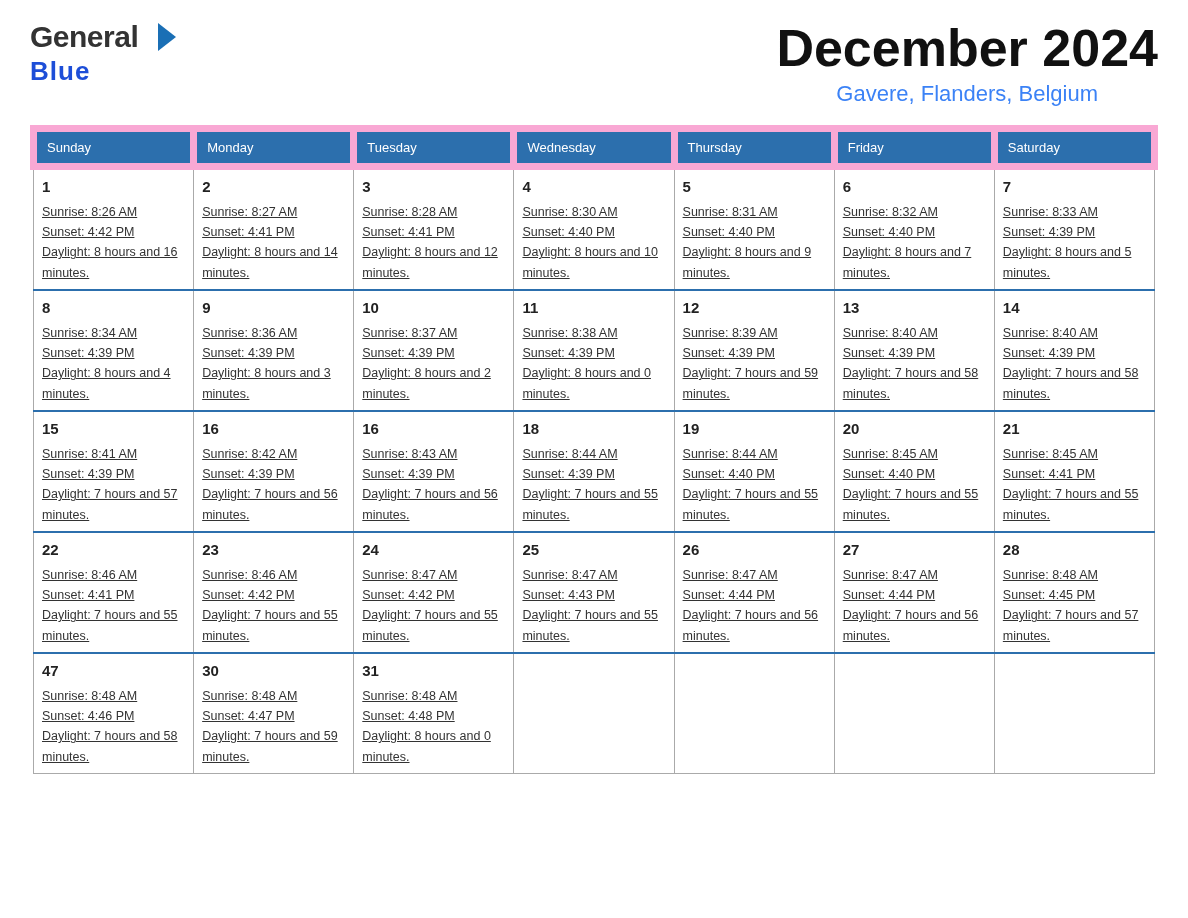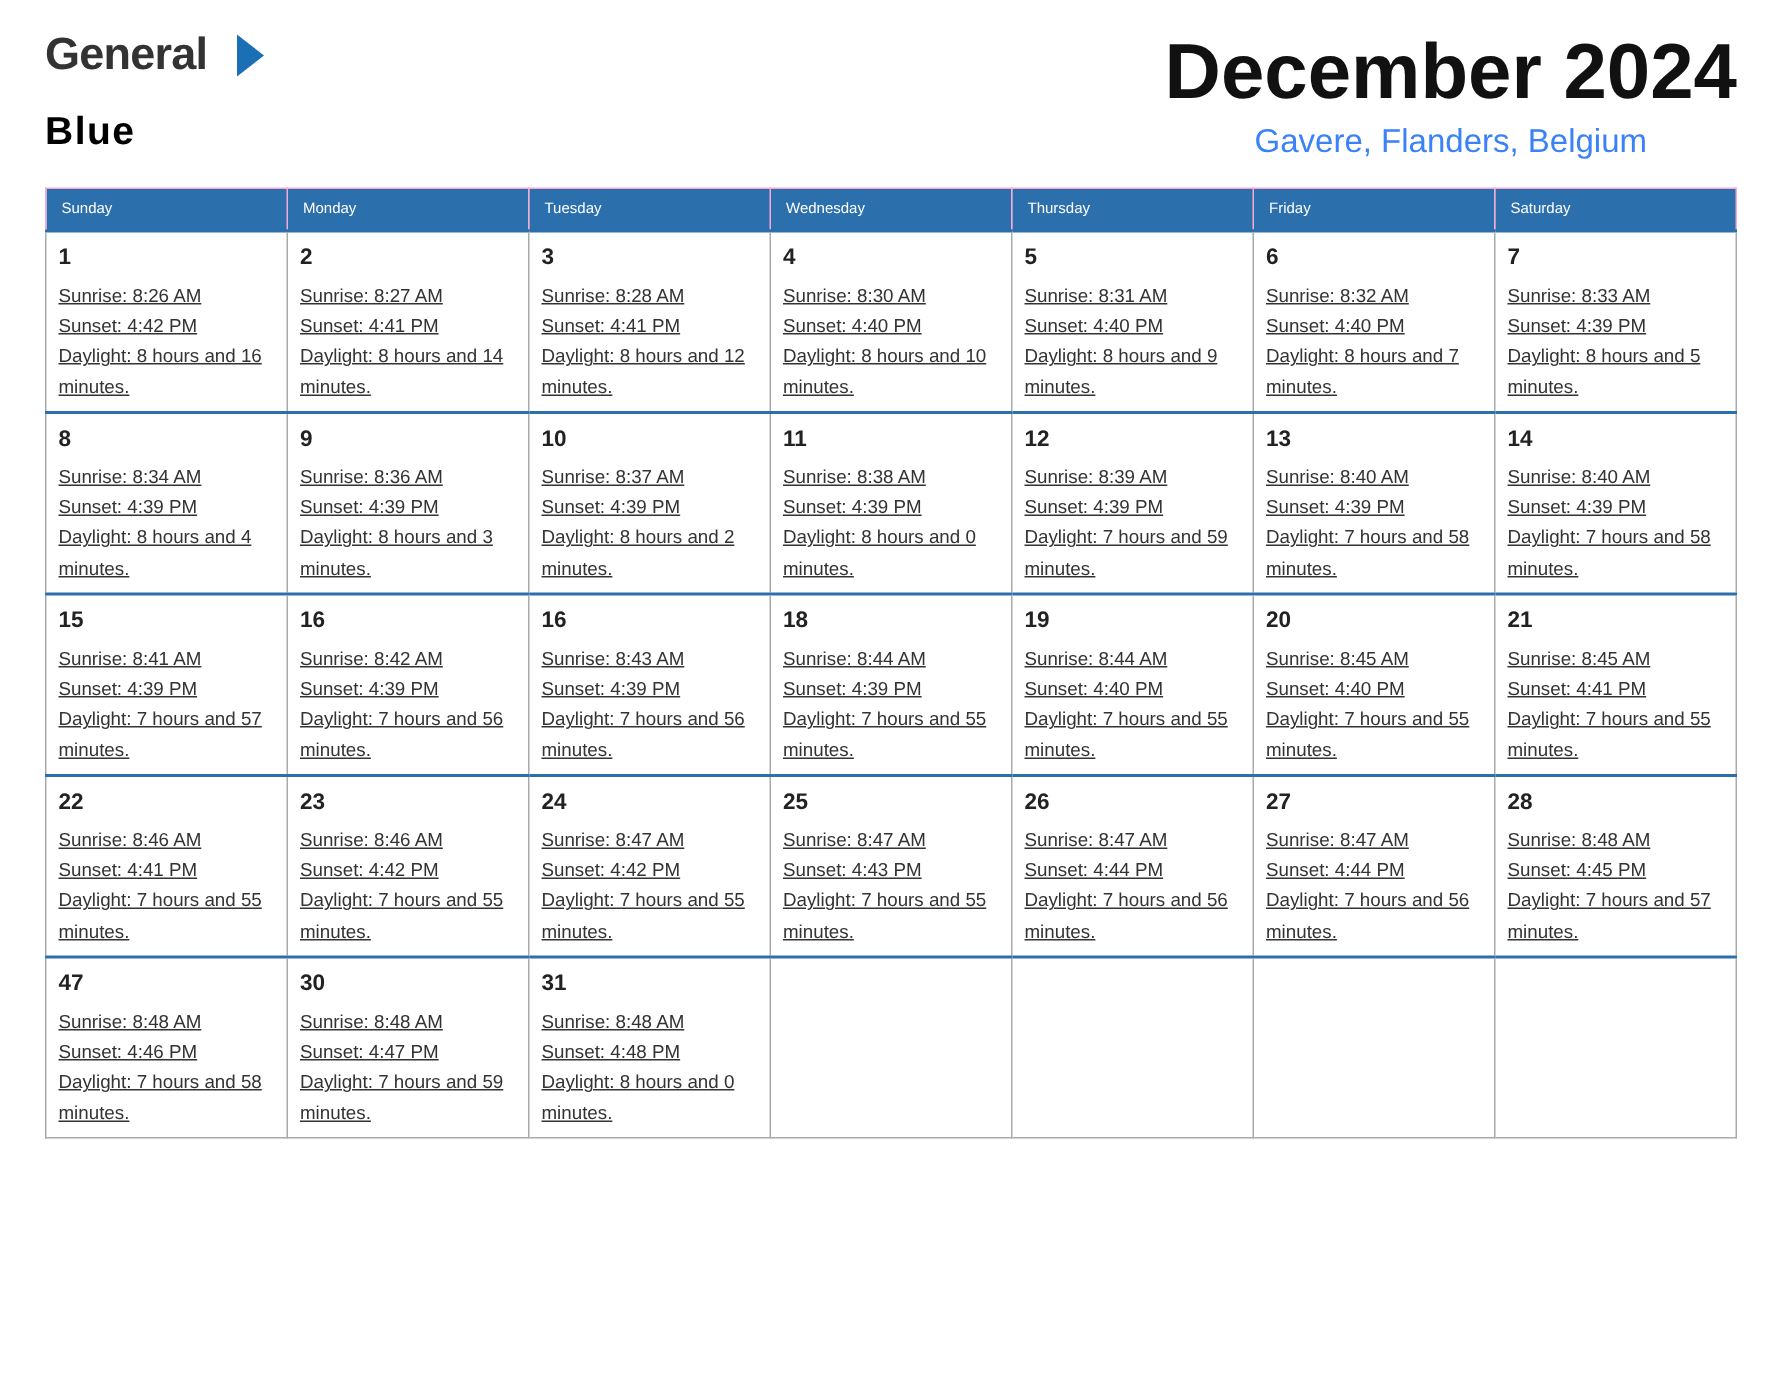--- a/index.html
+++ b/index.html
@@ -16,25 +16,25 @@
       justify-content: space-between;
       align-items: flex-start;
       margin-bottom: 18px;
     }
     .logo {
       display: flex;
       flex-direction: column;
       align-items: flex-start;
     }
     .logo-blue-line {
-      color: #000000;
+      color: #1d4ed8;
       font-size: 26px;
       font-weight: bold;
       line-height: 1;
-      margin-top: 20px;
+      margin-top: 4px;
       letter-spacing: 1px;
     }
     .title-block {
       text-align: center;
     }
     .month-title {
       font-size: 52px;
       font-weight: bold;
       color: #111;
       line-height: 1.1;
@@ -46,24 +46,24 @@
     }
     .calendar {
       width: 100%;
       border-collapse: collapse;
       table-layout: fixed;
     }
     .calendar th {
       background-color: #2c6fad;
       color: #fff;
       padding: 8px 10px;
-      font-size: 10px;
+      font-size: 13px;
       font-weight: normal;
       text-align: left;
-      border: 1px solid #f9a8d4;
+      border: 7px solid #f9a8d4;
     }
     .calendar td {
       border: 1px solid #aaa;
       vertical-align: top;
       padding: 6px 8px;
       height: 115px;
       font-size: 13px;
       line-height: 1.5;
     }
     .day-num {

